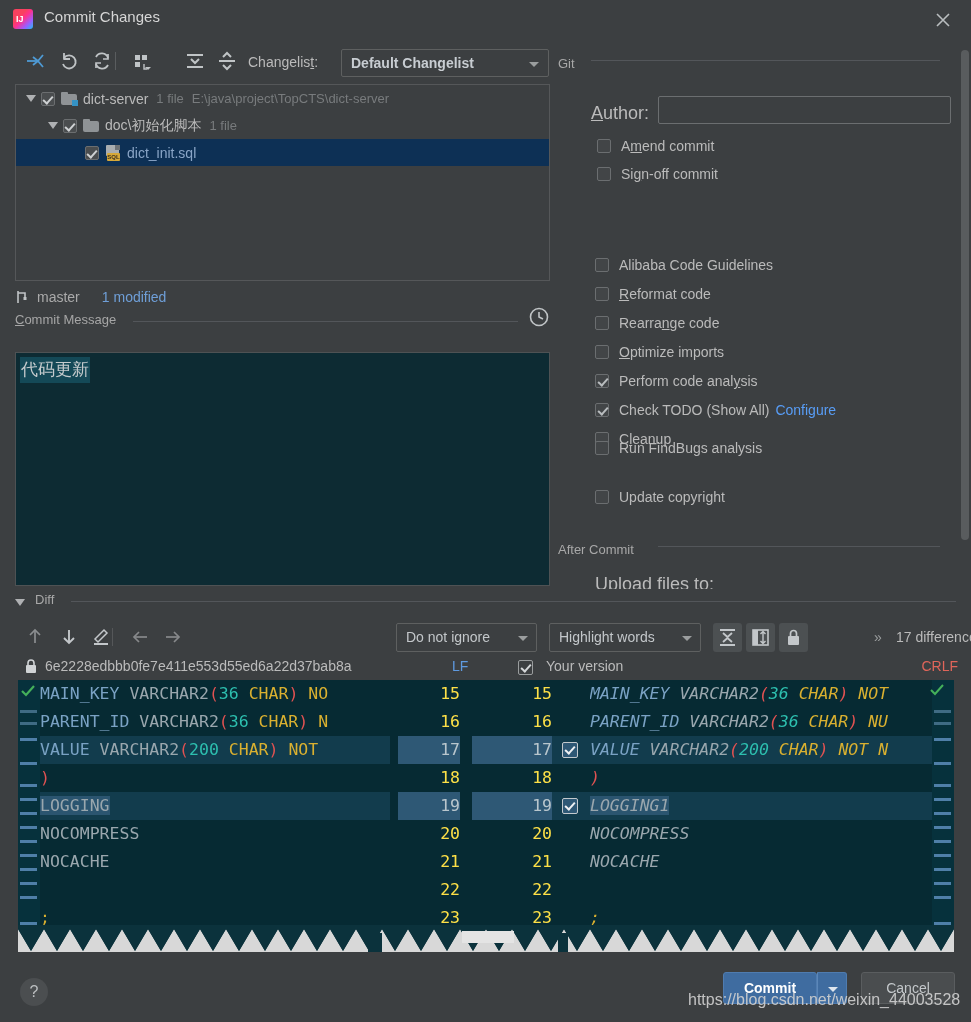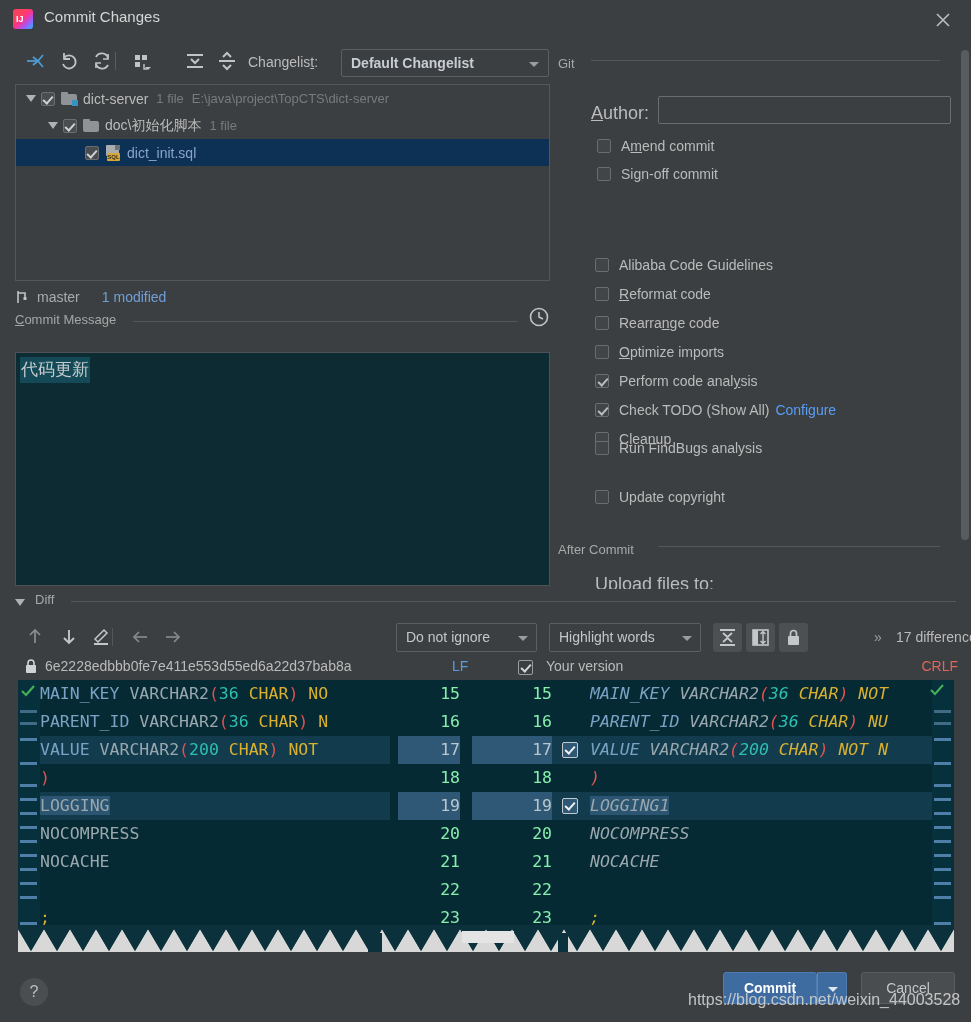--- a/index.html
+++ b/index.html
@@ -188,21 +188,21 @@
   }
   .hl-band { position: absolute; height: 28px; background: #123c4d; }
   .hl-band.num { background: #2e5875; }
   .inline-hl { background: #2b5570; }
   .kw-paren { color: #e05252; }
   .kw-num { color: #2dbfaf; }
   .kw-char { color: #d9b030; }
   .kw-ident { color: #7aa2c4; }
   .kw-semi { color: #d9b030; }
   .ln { position: absolute; width: 100%; text-align: right; height: 28px; line-height: 28px;
-        font-family: "DejaVu Sans Mono", monospace; font-size: 16.5px; color: #86efac; }
+        font-family: "DejaVu Sans Mono", monospace; font-size: 16.5px; color: #fde047; }
   .ln.active { color: #b9c6cd; }
   .rowcb {
     position: absolute; width: 16px; height: 16px; border: 1px solid #c3c9cd; border-radius: 2px; background: #2e5875;
   }
   .rowcb::after {
     content: ""; position: absolute; left: 4px; top: 1px; width: 4px; height: 8px;
     border: solid #eef1f3; border-width: 0 2px 2px 0; transform: rotate(42deg);
   }
   .check-green { position: absolute; left: 20px; top: 4px; width: 16px; height: 14px; }
 

